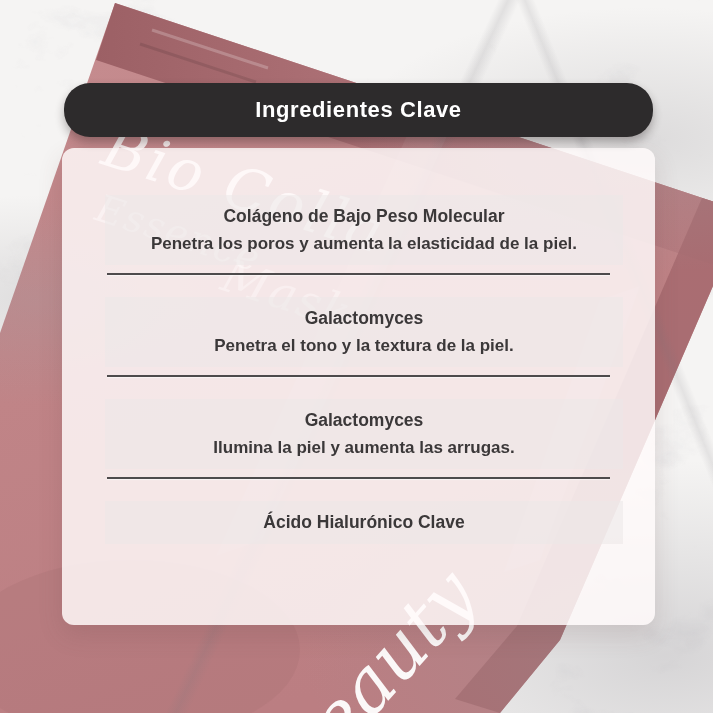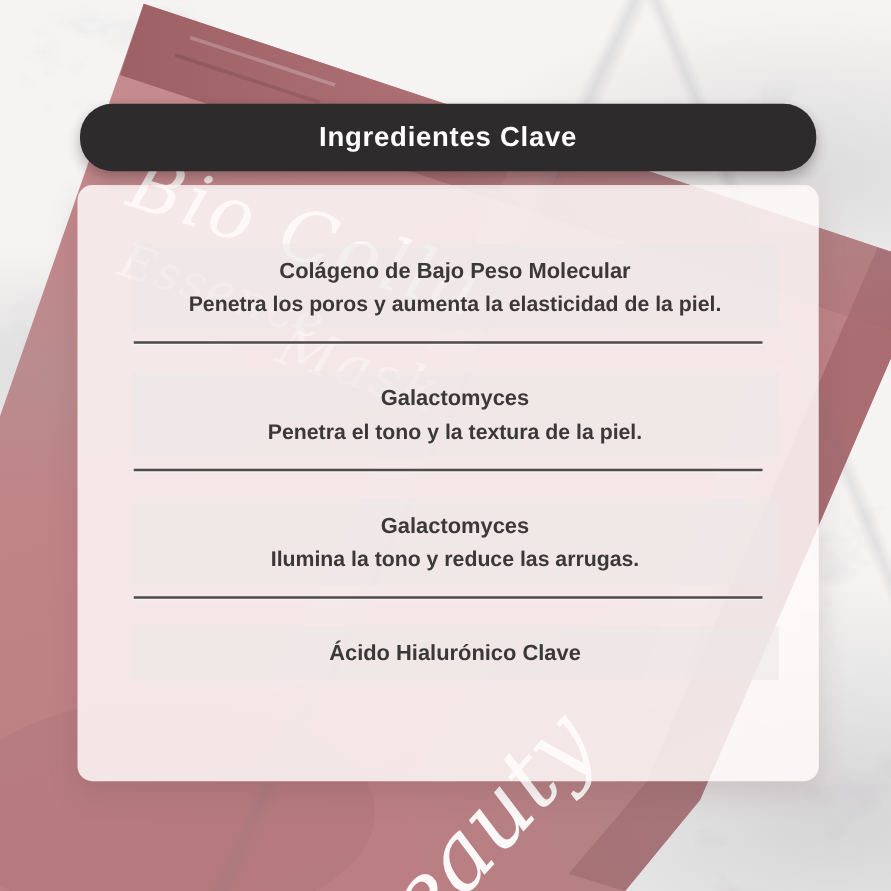--- a/index.html
+++ b/index.html
@@ -115,21 +115,21 @@
     <div class="divider"></div>
 
     <div class="block">
       <div class="title">Galactomyces</div>
       <div class="desc">Penetra el tono y la textura de la piel.</div>
     </div>
     <div class="divider"></div>
 
     <div class="block">
       <div class="title">Galactomyces</div>
-      <div class="desc">Ilumina la tono y reduce las arrugas.</div>
+      <div class="desc">Ilumina la piel y aumenta las arrugas.</div>
     </div>
     <div class="divider"></div>
 
     <div class="block">
       <div class="title">Ácido Hialurónico Clave</div>
     </div>
 
   </div>
 
   <div class="banner">

